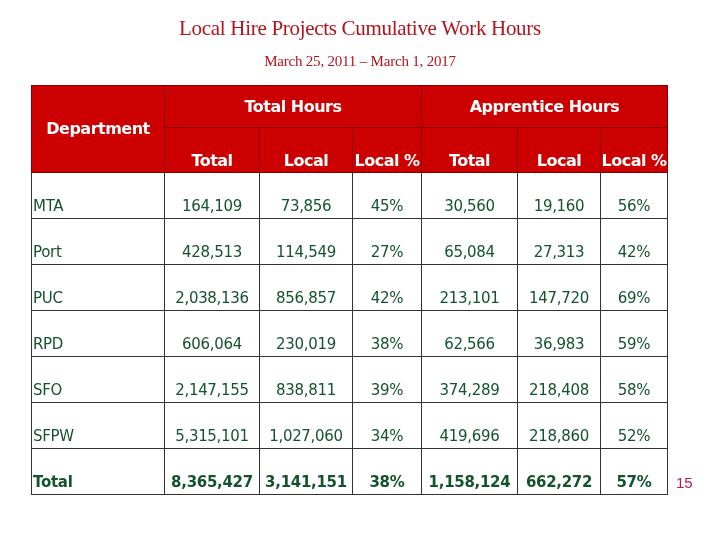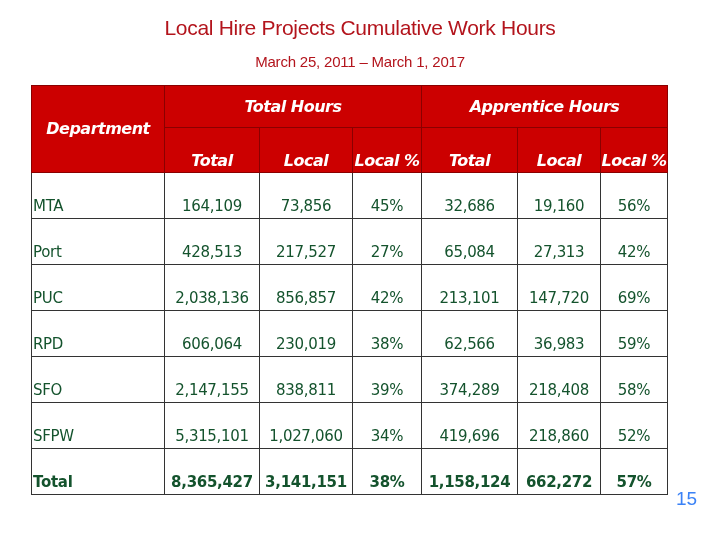--- a/index.html
+++ b/index.html
@@ -2,51 +2,51 @@
 <html><head>
   <meta charset="utf-8">
   <style>
     html, body { margin: 0; padding: 0; }
     body {
       width: 720px; height: 540px; background: #ffffff; position: relative; overflow: hidden;
       font-family: "DejaVu Sans", "Liberation Sans", sans-serif;
     }
     .title {
       position: absolute; left: 0; width: 720px; text-align: center; color: #b3141c;
-      font-family: Liberation Sans, sans-serif;
+      font-family: Liberation Serif, serif;
     }
     .title.main { top: 16px; font-size: 21px; letter-spacing: -0.3px; }
     .title.sub { top: 53px; font-size: 15px; letter-spacing: -0.2px; }
     table.data {
       position: absolute; left: 31px; top: 85px; width: 636px;
       border-collapse: collapse; table-layout: fixed;
       font-family: "DejaVu Sans", sans-serif;
     }
     table.data col.c0 { width: 133px; }
     table.data col.c1 { width: 95px; }
     table.data col.c2 { width: 93px; }
     table.data col.c3 { width: 69px; }
     table.data col.c4 { width: 96px; }
     table.data col.c5 { width: 83px; }
     table.data col.c6 { width: 67px; }
     th {
       background: #cc0000; color: #ffffff; font-weight: bold; font-size: 16px;
-      border: 1px solid #8a0000; padding: 0; letter-spacing: -0.5px; font-style: italic;
+      border: 1px solid #8a0000; padding: 0; letter-spacing: -0.5px;
     }
     tr.group th { height: 41px; vertical-align: middle; }
     tr.cols th { height: 42px; vertical-align: bottom; padding-bottom: 2px; }
     th.dept { vertical-align: bottom; padding-bottom: 2px; margin-top: 21px; }
     td {
       border: 1px solid #333333; height: 42px; font-size: 15px; color: #14532d;
       text-align: center; vertical-align: bottom; padding: 0 0 3px 0; letter-spacing: -0.3px;
     }
     td.dept { text-align: left; padding-left: 1px; }
     tr.total td { font-weight: bold; }
     .page-num {
-      position: absolute; left: 676px; top: 488px; font-size: 19px; color: #3b82f6;
+      position: absolute; left: 676px; top: 474px; font-size: 15px; color: #be185d;
       font-family: "Liberation Sans", sans-serif;
     }
   </style>
 </head>
 <body>
 
 <div class="title main">Local Hire Projects Cumulative Work Hours</div>
 <div class="title sub">March 25, 2011 – March 1, 2017</div>
 
 <table class="data">
@@ -73,28 +73,28 @@
       <th>Local</th>
       <th>Local %</th>
     </tr>
   </thead>
   <tbody>
     <tr>
       <td class="dept">MTA</td>
       <td>164,109</td>
       <td>73,856</td>
       <td>45%</td>
-      <td>32,686</td>
+      <td>30,560</td>
       <td>19,160</td>
       <td>56%</td>
     </tr>
     <tr>
       <td class="dept">Port</td>
       <td>428,513</td>
-      <td>217,527</td>
+      <td>114,549</td>
       <td>27%</td>
       <td>65,084</td>
       <td>27,313</td>
       <td>42%</td>
     </tr>
     <tr>
       <td class="dept">PUC</td>
       <td>2,038,136</td>
       <td>856,857</td>
       <td>42%</td>

